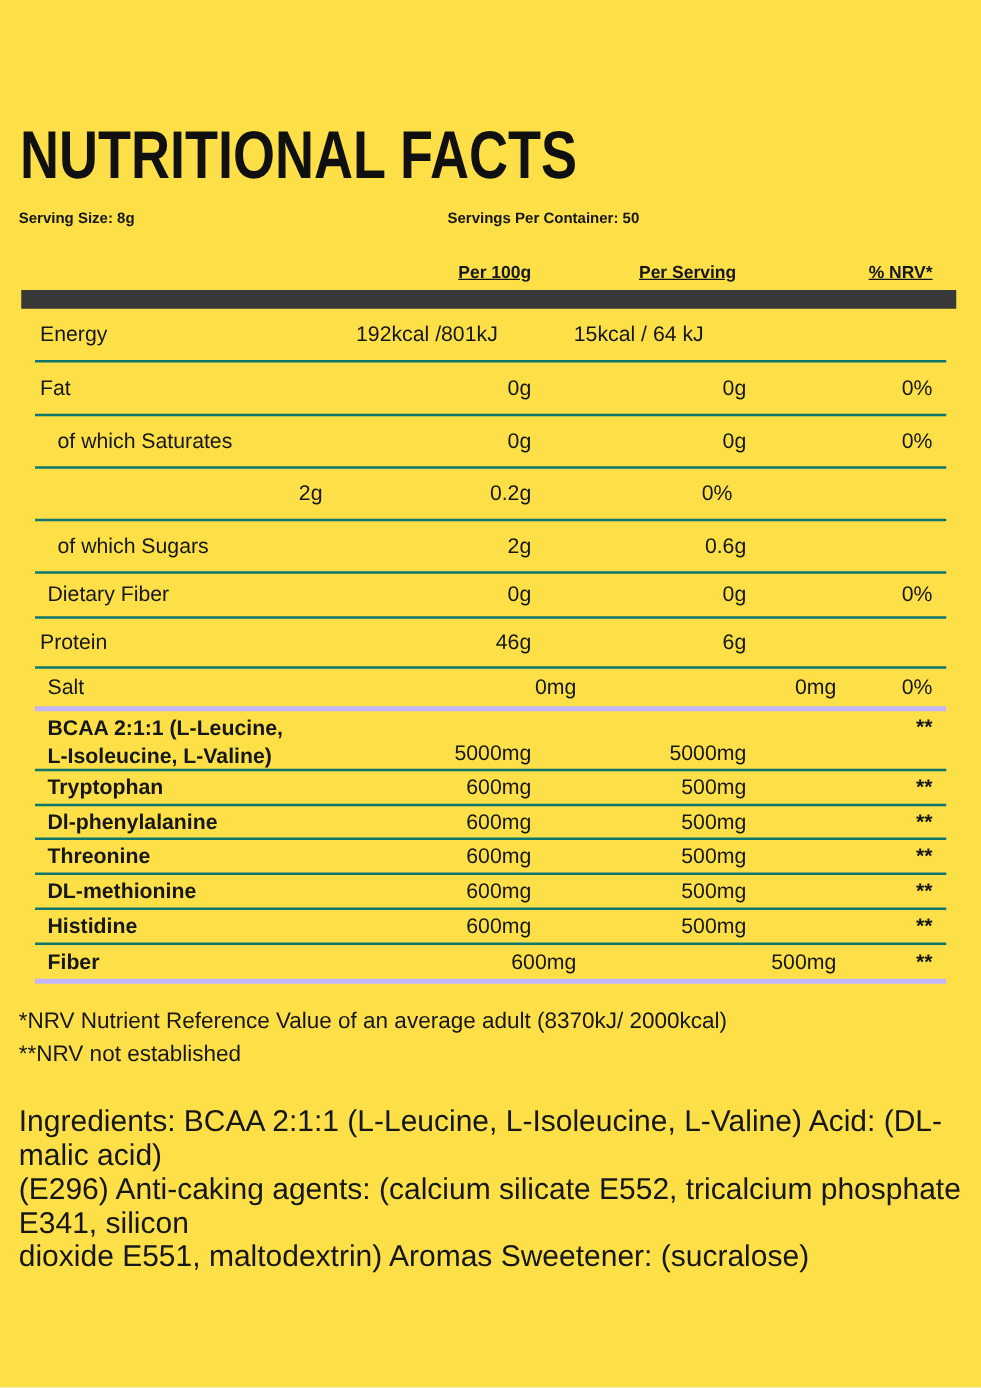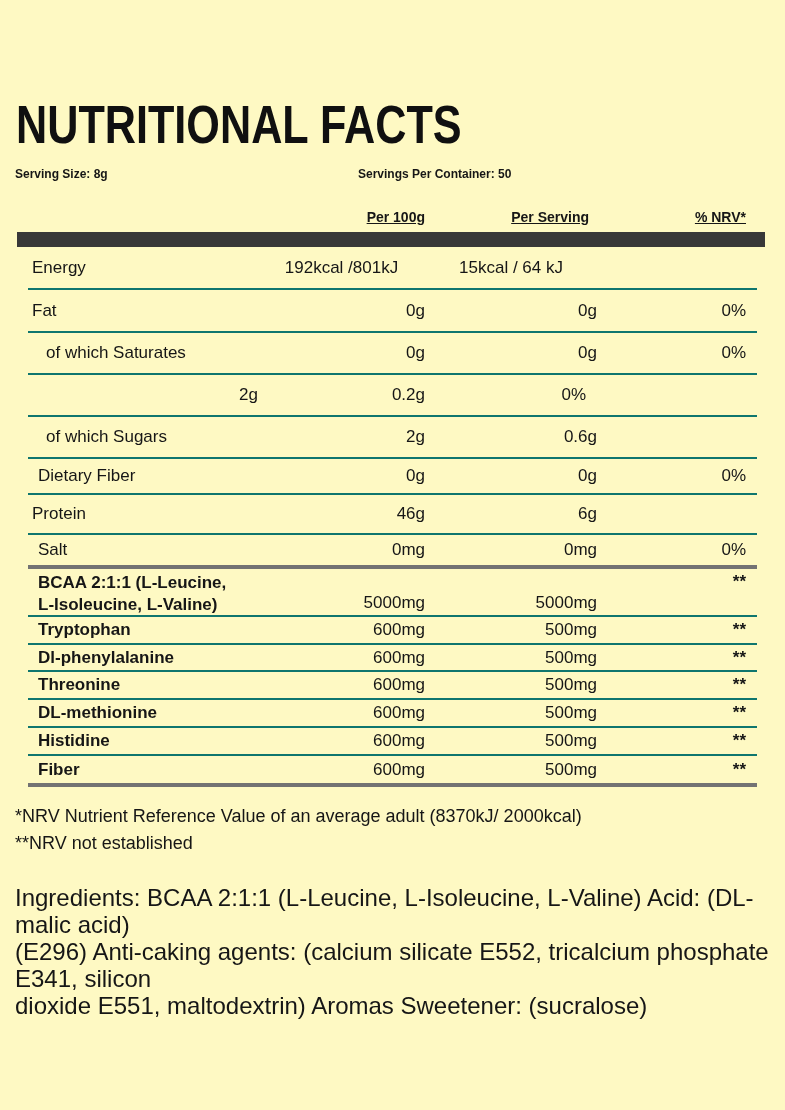--- a/index.html
+++ b/index.html
@@ -1,19 +1,19 @@
 <!DOCTYPE html>
 <html><head>
 <meta charset="utf-8">
 <style>
   html,body{margin:0;padding:0;background:#fff;}
   .page{
     position:relative;
     width:785px;height:1110px;
-    background:#fef9c3;
+    background:#fde047;
     font-family:"Liberation Sans", sans-serif;
     color:#161616;
     overflow:hidden;
   }
   .title{
     margin:98px 0 0 16px;
     font-size:54px;
     line-height:52px;
     font-weight:bold;
     letter-spacing:0px;
@@ -51,21 +51,21 @@
     margin:5px 0 0 17px;
     width:748px;height:15px;
     background:#383838;
   }
   .table{
     margin-left:28px;
     width:729px;
     font-size:17px;
   }
   .row{box-sizing:border-box;border-bottom:2px solid #0f766e;}
-  .row.thick{border-bottom:4px solid #737373;}
+  .row.thick{border-bottom:4px solid #c4b5fd;gap:36px;}
   .h43{height:43px}.h42{height:42px}.h36{height:36px}.h40{height:40px}
   .h34{height:34px}.h48{height:48px}.h28{height:28px}.h27{height:27px}.h31{height:31px}
   .lbl{padding-left:4px;}
   .ind1{padding-left:10px;}
   .ind2{padding-left:18px;}
   .val{text-align:right;}
   .val.center{text-align:center;}
   .bold{font-weight:bold;}
   .bcaa .c0{align-self:start;padding-top:3px;line-height:22px;}
   .bcaa .c1,.bcaa .c2{align-self:end;padding-bottom:3px;}

